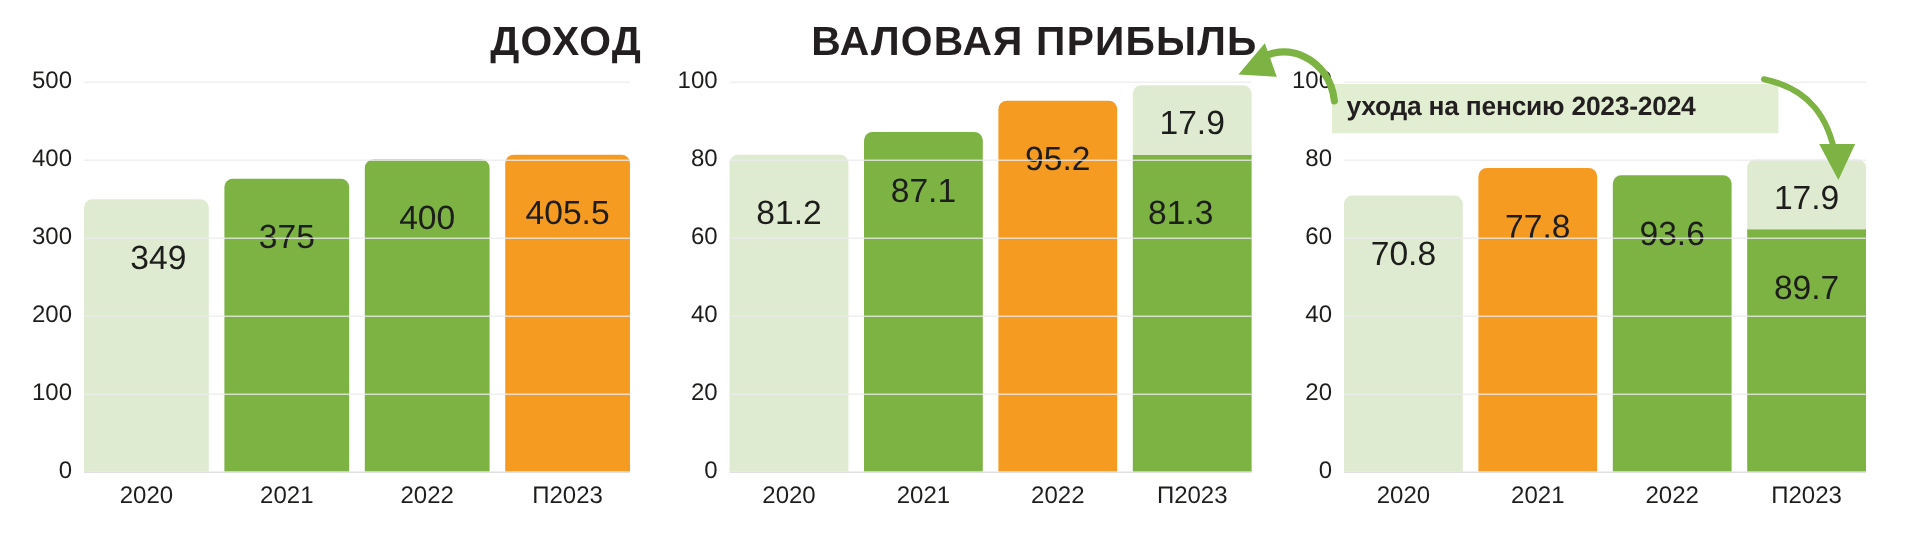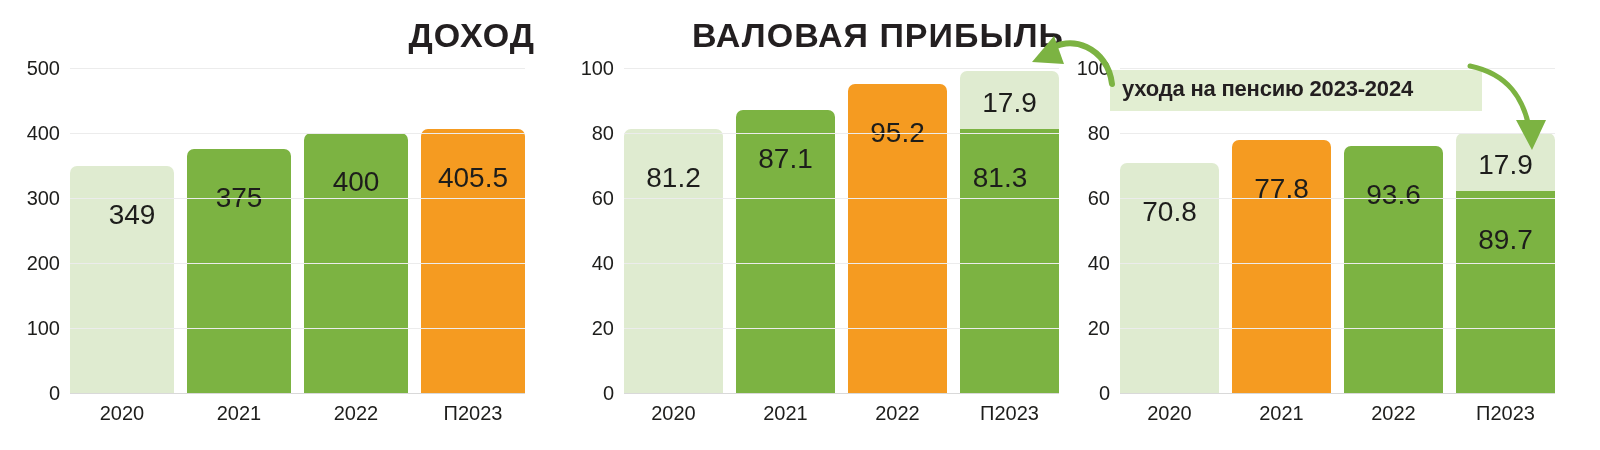--- a/index.html
+++ b/index.html
@@ -94,21 +94,21 @@
         <div class="xlabel" style="left: 421px; width: 104px; top: 402px;">П2023</div>
       </div>
   <div class="axisline" style="left: 70px; width: 455px; top: 393px; right: auto;"></div>
       <div class="gridline" style="left: 70px; width: 455px; top: 328px; right: auto;"></div>
       <div class="gridline" style="left: 70px; width: 455px; top: 263px; right: auto;"></div>
       <div class="gridline" style="left: 70px; width: 455px; top: 198px; right: auto;"></div>
       <div class="gridline" style="left: 70px; width: 455px; top: 133px; right: auto;"></div>
       <div class="gridline" style="left: 70px; width: 455px; top: 68px; right: auto;"></div>
     </div>
 
-  <div class="panel" id="panel1" style="left:564px;width:500px;">
+  <div class="panel" id="panel1" style="left:548px;width:500px;">
     <div class="panel-title">ВАЛОВАЯ ПРИБЫЛЬ</div>
     <div class="plot" id="plot1" style="left:60px;top:68px;width:435px;height:325px;"></div>
     <div id="yaxis1">
         <div class="ytick" style="left: -2px; width: 52px; right: auto; top: 393px;">0</div>
         <div class="ytick" style="left: -2px; width: 52px; right: auto; top: 328px;">20</div>
         <div class="ytick" style="left: -2px; width: 52px; right: auto; top: 263px;">40</div>
         <div class="ytick" style="left: -2px; width: 52px; right: auto; top: 198px;">60</div>
         <div class="ytick" style="left: -2px; width: 52px; right: auto; top: 133px;">80</div>
         <div class="ytick" style="left: -2px; width: 52px; right: auto; top: 68px;">100</div>
       </div>

